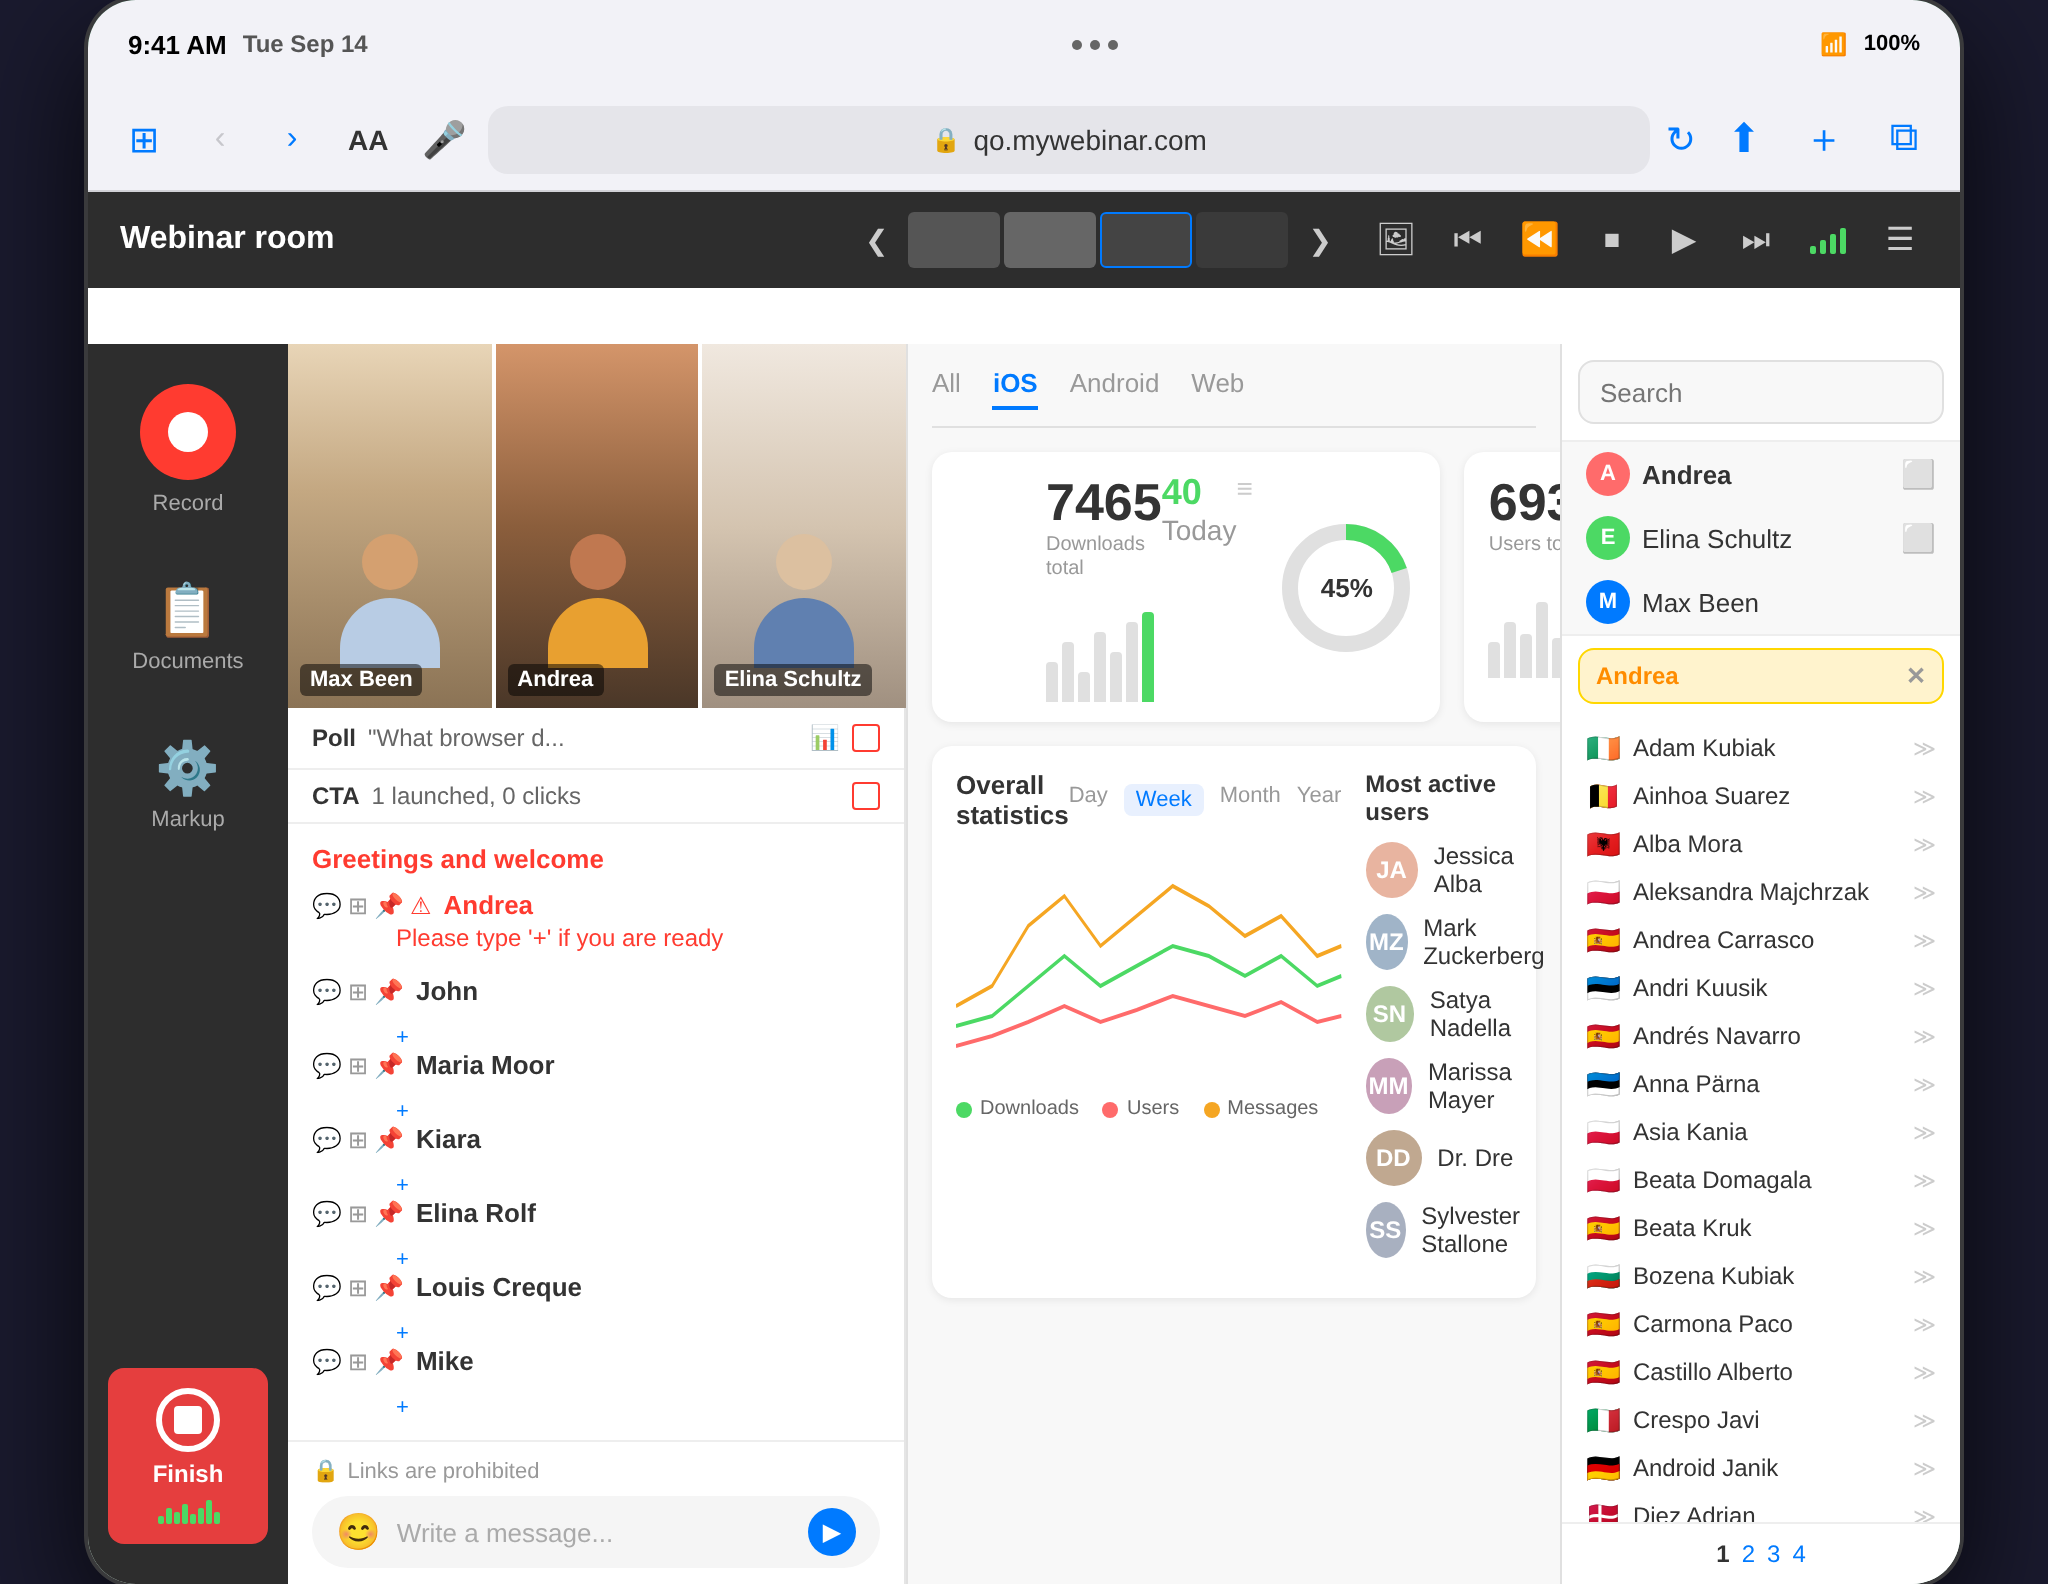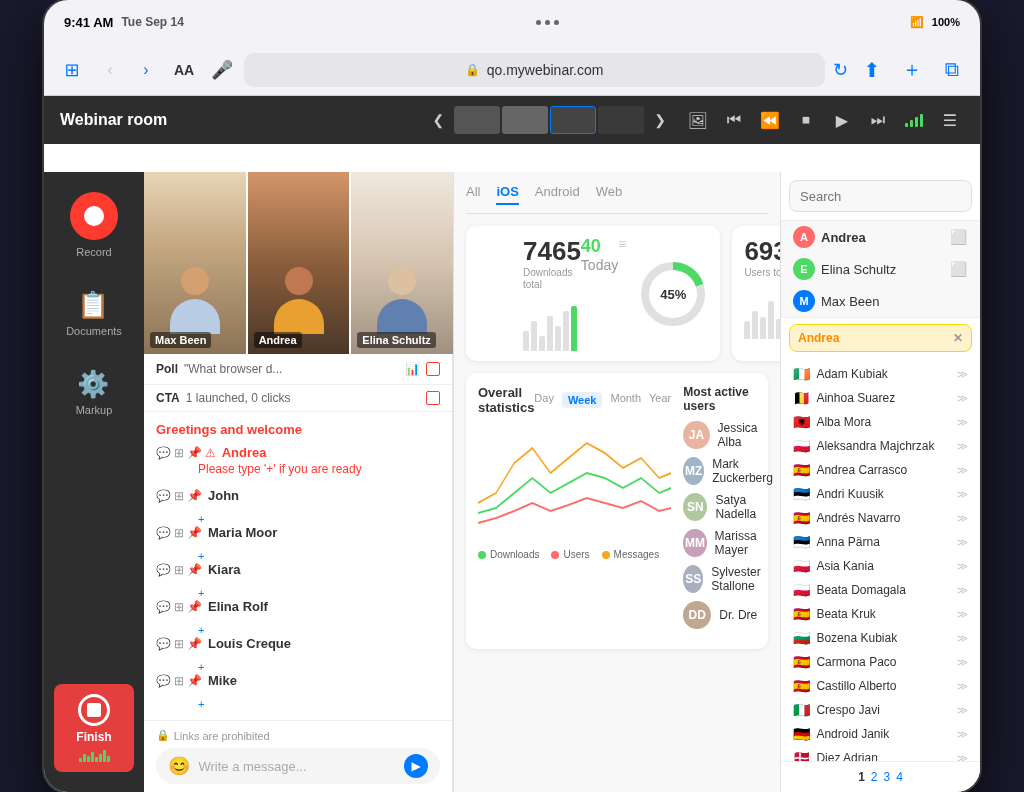--- a/index.html
+++ b/index.html
@@ -336,21 +336,21 @@
       box-shadow: 0 1px 4px rgba(0,0,0,0.08);
       display: flex;
       gap: 12px;
     }
     
     .overall-chart { flex: 1; }
     .overall-header { display: flex; align-items: center; justify-content: space-between; margin-bottom: 8px; }
     .overall-title { font-size: 13px; font-weight: 600; color: #333; }
     .period-tabs { display: flex; gap: 8px; }
     .period-tab { font-size: 11px; color: #999; cursor: pointer; }
-    .period-tab.active { color: #007aff; font-weight: 700; background: #e8f0fe; padding: 2px 6px; border-radius: 4px; }
+    .period-tab.active { color: #007aff; font-weight: 400; background: #e8f0fe; padding: 2px 6px; border-radius: 4px; }
     
     .line-chart { height: 120px; position: relative; }
     .chart-legend { display: flex; gap: 12px; margin-top: 6px; }
     .legend-item { display: flex; align-items: center; gap: 4px; font-size: 10px; color: #666; }
     .legend-dot { width: 8px; height: 8px; border-radius: 50%; }
     
     .most-active { width: 180px; }
     .most-active-title { font-size: 12px; font-weight: 600; color: #333; margin-bottom: 8px; }
     .active-user { display: flex; align-items: center; gap: 8px; margin-bottom: 8px; }
     .active-avatar { width: 28px; height: 28px; border-radius: 50%; background: #ccc; overflow: hidden; display: flex; align-items: center; justify-content: center; font-size: 12px; color: #fff; font-weight: 700; }
@@ -829,26 +829,26 @@
             </div>
             <div class="active-user">
               <div class="active-avatar" style="background:#b0c8a0;">SN</div>
               <span class="active-name">Satya Nadella</span>
             </div>
             <div class="active-user">
               <div class="active-avatar" style="background:#c8a0b8;">MM</div>
               <span class="active-name">Marissa Mayer</span>
             </div>
             <div class="active-user">
+              <div class="active-avatar" style="background:#c0a890;">DD</div>
+              <span class="active-name">Dr. Dre</span>
+            </div>
+            <div class="active-user">
               <div class="active-avatar" style="background:#a8b0c0;">SS</div>
               <span class="active-name">Sylvester Stallone</span>
-            </div>
-            <div class="active-user">
-              <div class="active-avatar" style="background:#c0a890;">DD</div>
-              <span class="active-name">Dr. Dre</span>
             </div>
           </div>
         </div>
       </div>
 
       <div class="right-panel">
 
         <div class="search-box">
           <input class="search-input" type="text" placeholder="Search" style="">
         </div>

